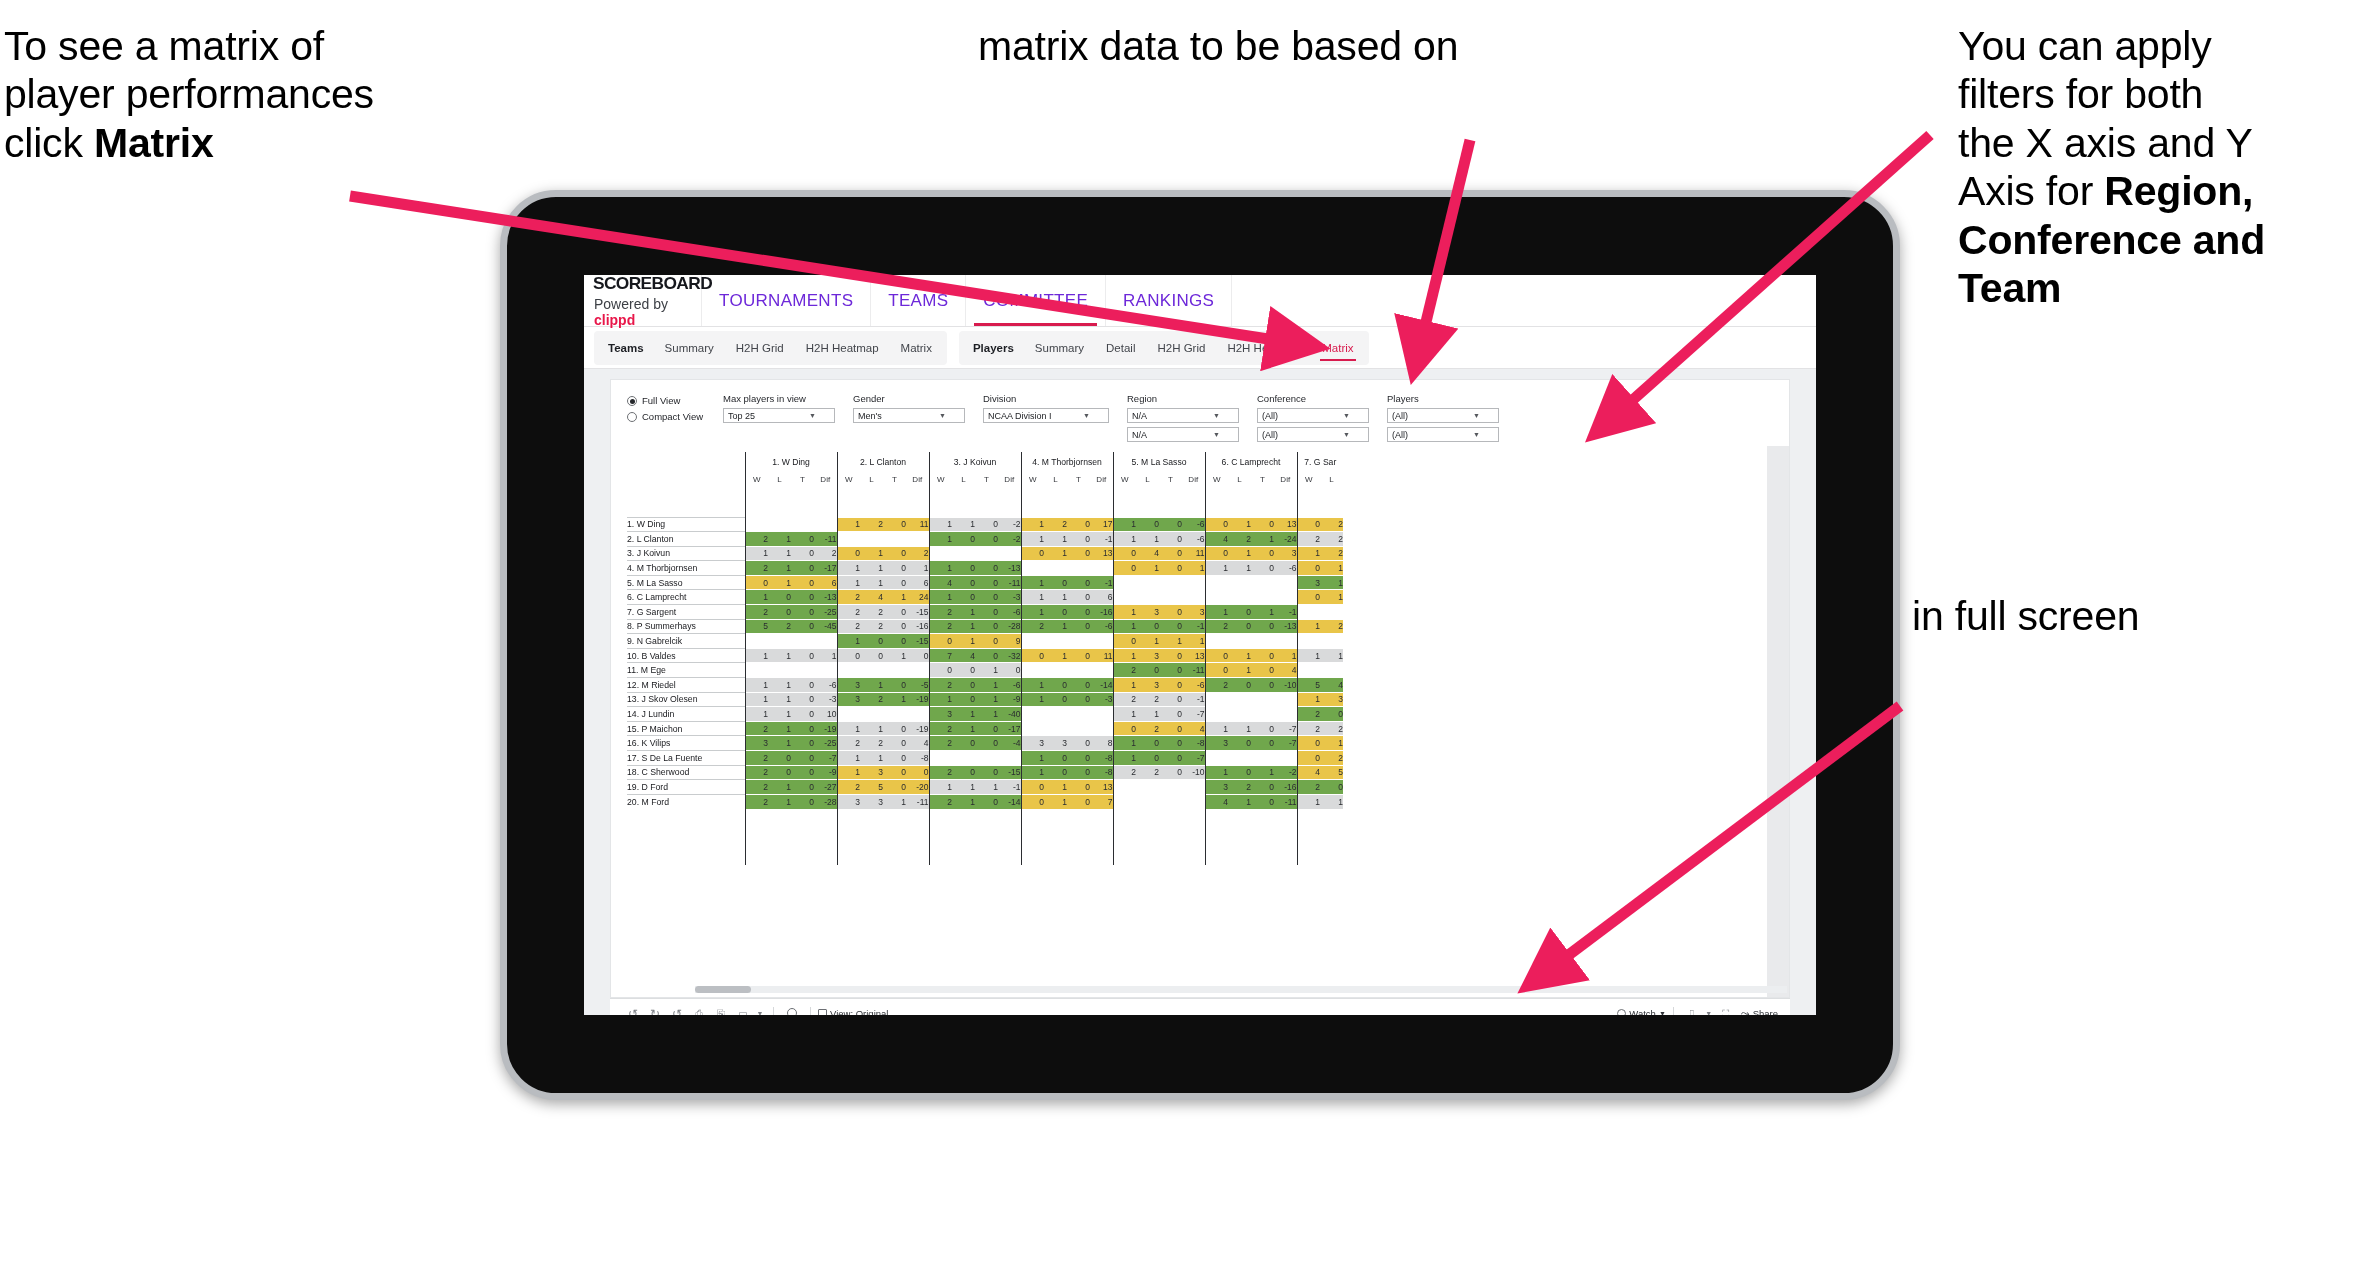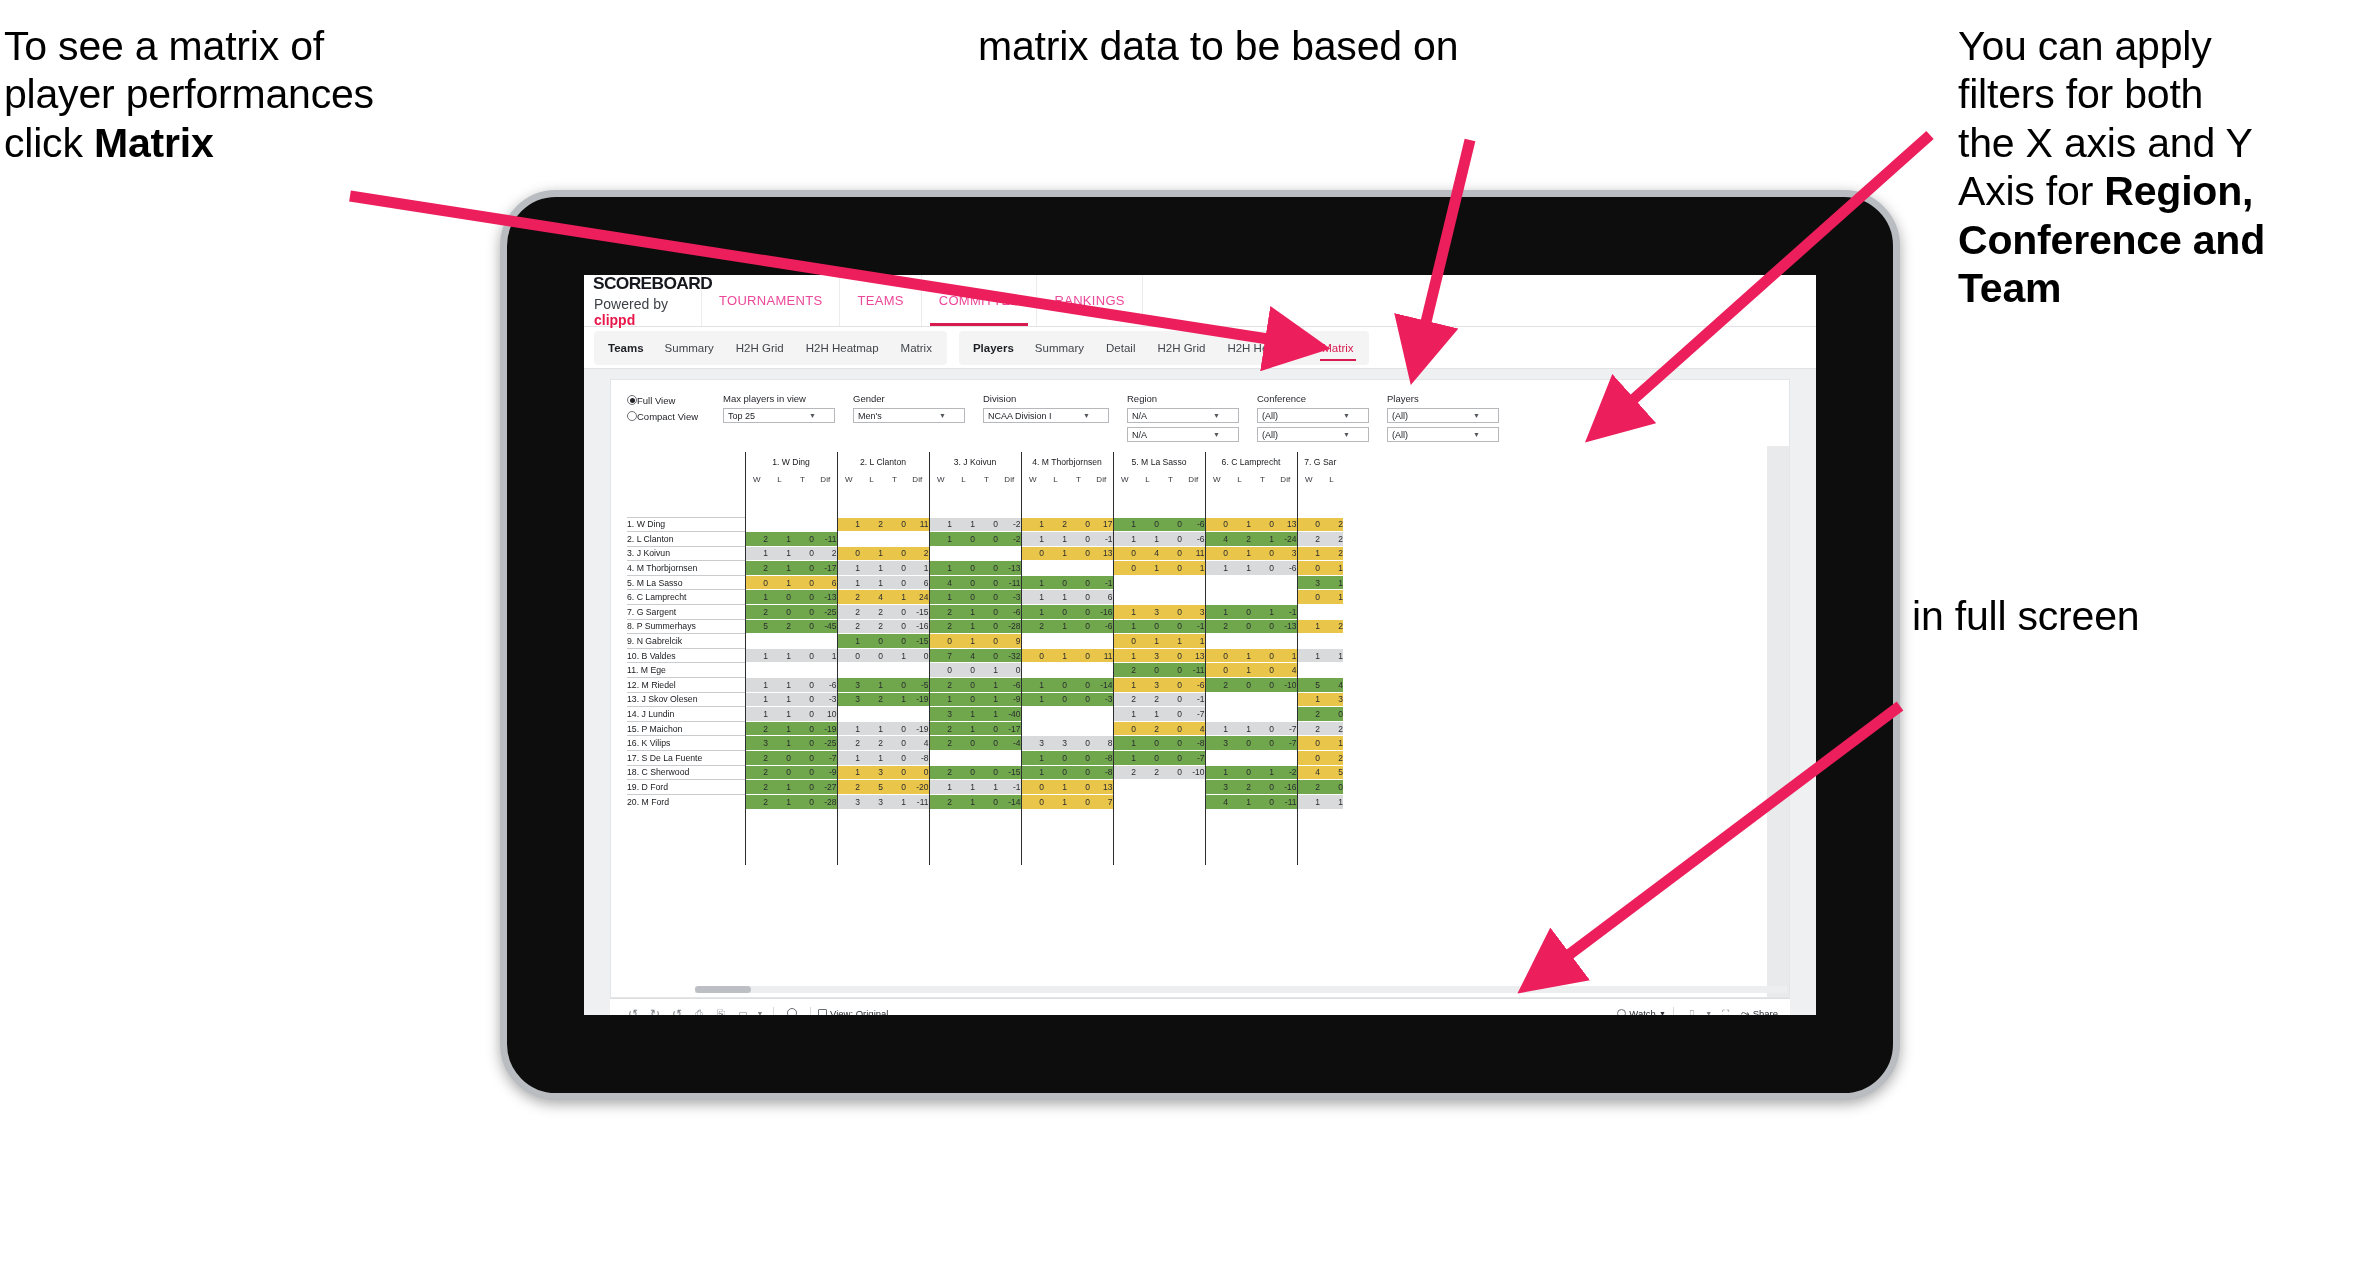--- a/index.html
+++ b/index.html
@@ -58,21 +58,21 @@
   .brand-name {
     font-weight:800; font-size:17px; letter-spacing:-0.6px;
     color:#16181d; font-family:"Liberation Sans", sans-serif;
     transform:scaleX(1.02);
   }
   .brand-sub { font-size:14px; color:#3c3f45; margin-top:2px; }
   .brand-sub i { color:#e8174a; font-style:normal; font-weight:700; }
   .topnav { display:flex; align-items:stretch; }
   .topnav-item {
     display:flex; align-items:center; padding:5px 17px;
-    font-size:13px; color:#ec4899; letter-spacing:.3px;
+    font-size:17px; color:#6d28d9; letter-spacing:.3px;
     border-right:1px solid #ececed;
     position:relative;
   }
   .topnav-item.active::after{
     content:""; position:absolute; left:8px; right:8px; bottom:0; height:3px;
     background:#d81b4e;
   }
 
   
   .subnav {
@@ -109,21 +109,21 @@
   .fcol .flabel { font-size:9.5px; color:#26282d; margin-bottom:3px; height:12px; }
   .fselect {
     width:112px; height:15px; border:1px solid #b6b8bb; background:#fff;
     font-size:9px; color:#1c1e22; display:flex; align-items:center;
     padding:0 18px 0 4px; margin-bottom:4px; position:relative;
   }
   .fselect .cap { flex:1; overflow:hidden; white-space:nowrap; }
   .fselect .car { font-size:7px; color:#55585d; padding-left:3px; }
   .fcol.wide .fselect { width:126px; }
   .viewmode { width:96px; padding-top:2px; }
-  .radio-row { display:flex; align-items:flex-start; margin-bottom:5px; font-size:9.5px; color:#1d1f24; }
+  .radio-row { display:flex; align-items:flex-end; gap:5px; margin-bottom:5px; font-size:9.5px; color:#1d1f24; }
   .radio {
     width:10px; height:10px; border:1px solid #6d7074; border-radius:50%;
     display:inline-flex; align-items:center; justify-content:center; flex:none;
   }
   .radio.on::after { content:""; width:5px; height:5px; border-radius:50%; background:#25272b; }
 
   
   .mwrap { padding:6px 0 0 16px; position:relative; }
   table.matrix { border-collapse:collapse; table-layout:fixed; }
   table.matrix td, table.matrix th { padding:0; }

